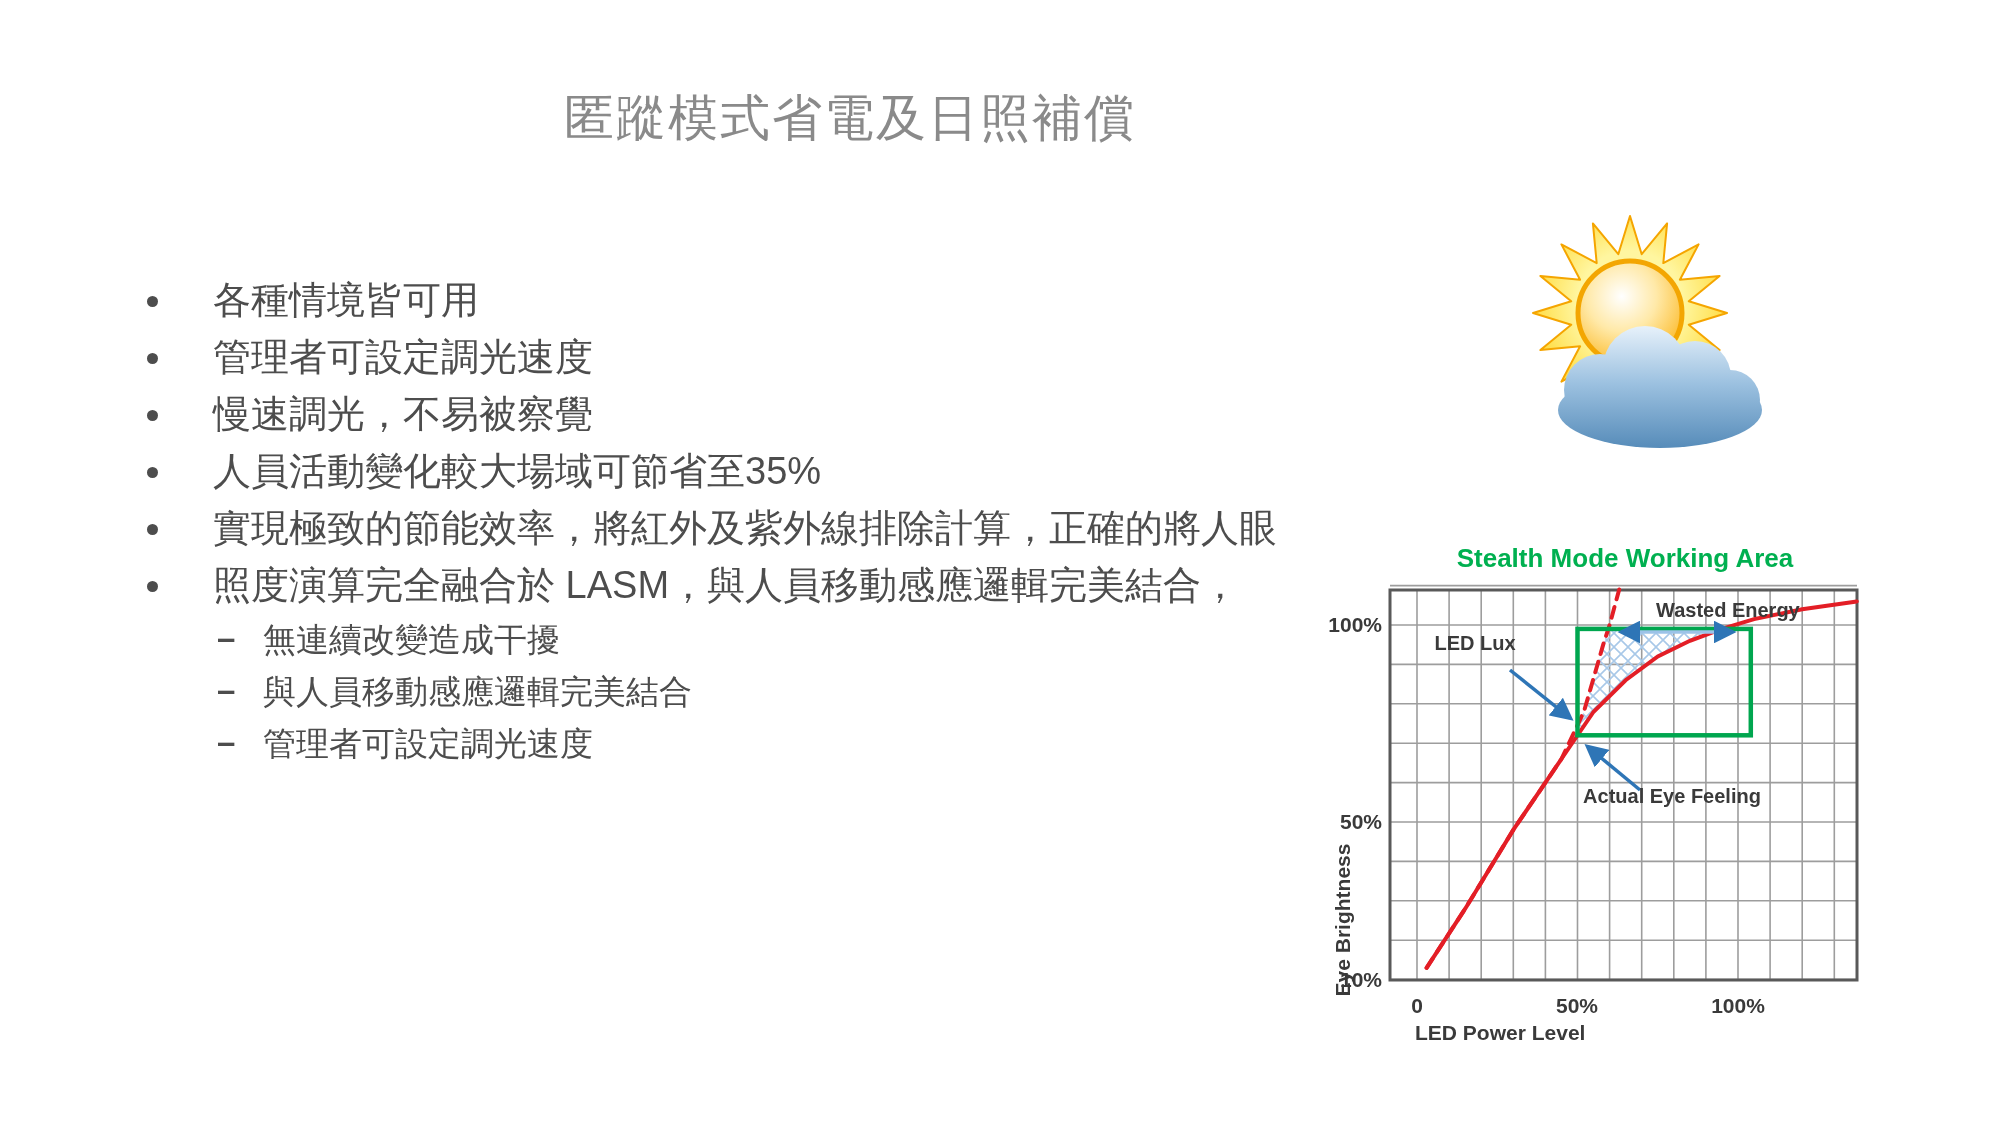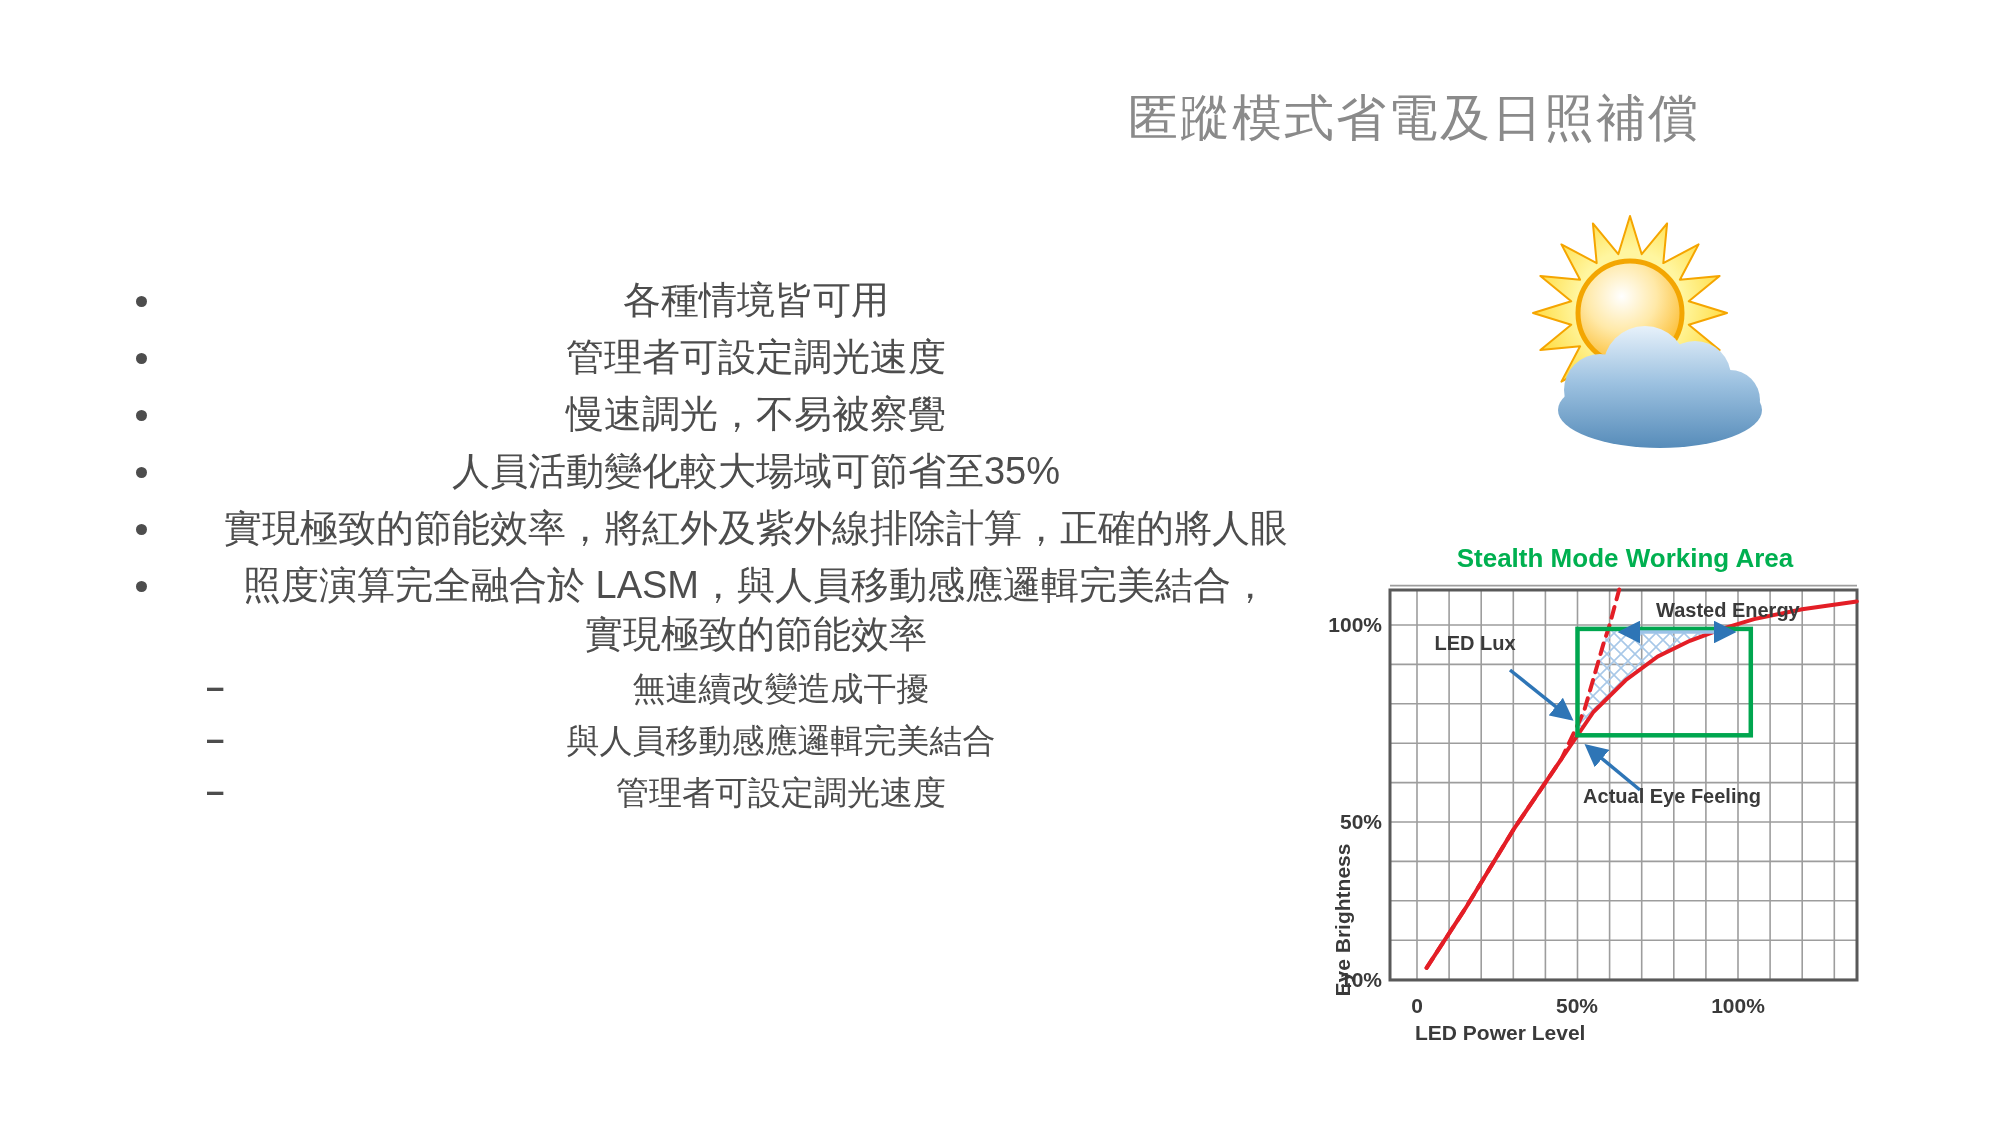--- a/index.html
+++ b/index.html
@@ -2,25 +2,25 @@
 <html><head>
 <meta charset="utf-8">
 <style>
   html,body{margin:0;padding:0;}
   body{
     width:2000px;height:1125px;position:relative;background:#ffffff;overflow:hidden;
     font-family:"Liberation Sans","DejaVu Sans",sans-serif;
   }
   
   #slide-title{
-    position:absolute;top:85px;left:0;width:1700px;text-align:right;
+    position:absolute;top:85px;left:0;width:1700px;text-align:center;
     font-size:50px;letter-spacing:2px;color:#8a8a8a;font-weight:400;
   }
   
-  #bullet-list{position:absolute;left:130px;top:276px;width:1180px;text-align:center;}
+  #bullet-list{position:absolute;left:141px;top:276px;width:1180px;}
   .bullet-item{position:relative;padding-left:72px;margin-bottom:8px;
     font-size:38px;line-height:49px;color:#4d4d4d;white-space:nowrap;}
   .bullet-item .marker{position:absolute;}
   .bullet-item.lvl1 .marker{left:6px;top:20px;width:11px;height:11px;border-radius:50%;background:#4d4d4d;}
   .bullet-item.lvl2{margin-left:76px;font-size:33px;line-height:44px;padding-left:46px;}
   .bullet-item.lvl2 .marker{left:0;top:-2px;font-weight:bold;color:#4d4d4d;}
   
   #illustration{position:absolute;left:1480px;top:205px;width:310px;height:265px;}
   
   #chart{position:absolute;left:1320px;top:518px;width:580px;height:512px;margin-top:17px;}
@@ -65,21 +65,20 @@
     <div class="bullet-item lvl1">
       <span class="marker"></span>
       <div>
         <div>實現極致的節能效率，將紅外及紫外線排除計算，正確的將人眼</div>
       </div>
     </div>
     <div class="bullet-item lvl1">
       <span class="marker"></span>
       <div>
         <div>照度演算完全融合於 LASM，與人員移動感應邏輯完美結合，</div>
-        <div>實現極致的節能效率</div>
       </div>
     </div>
     <div class="bullet-item lvl2">
       <span class="marker">–</span>
       <div>
         <div>無連續改變造成干擾</div>
       </div>
     </div>
     <div class="bullet-item lvl2">
       <span class="marker">–</span>

